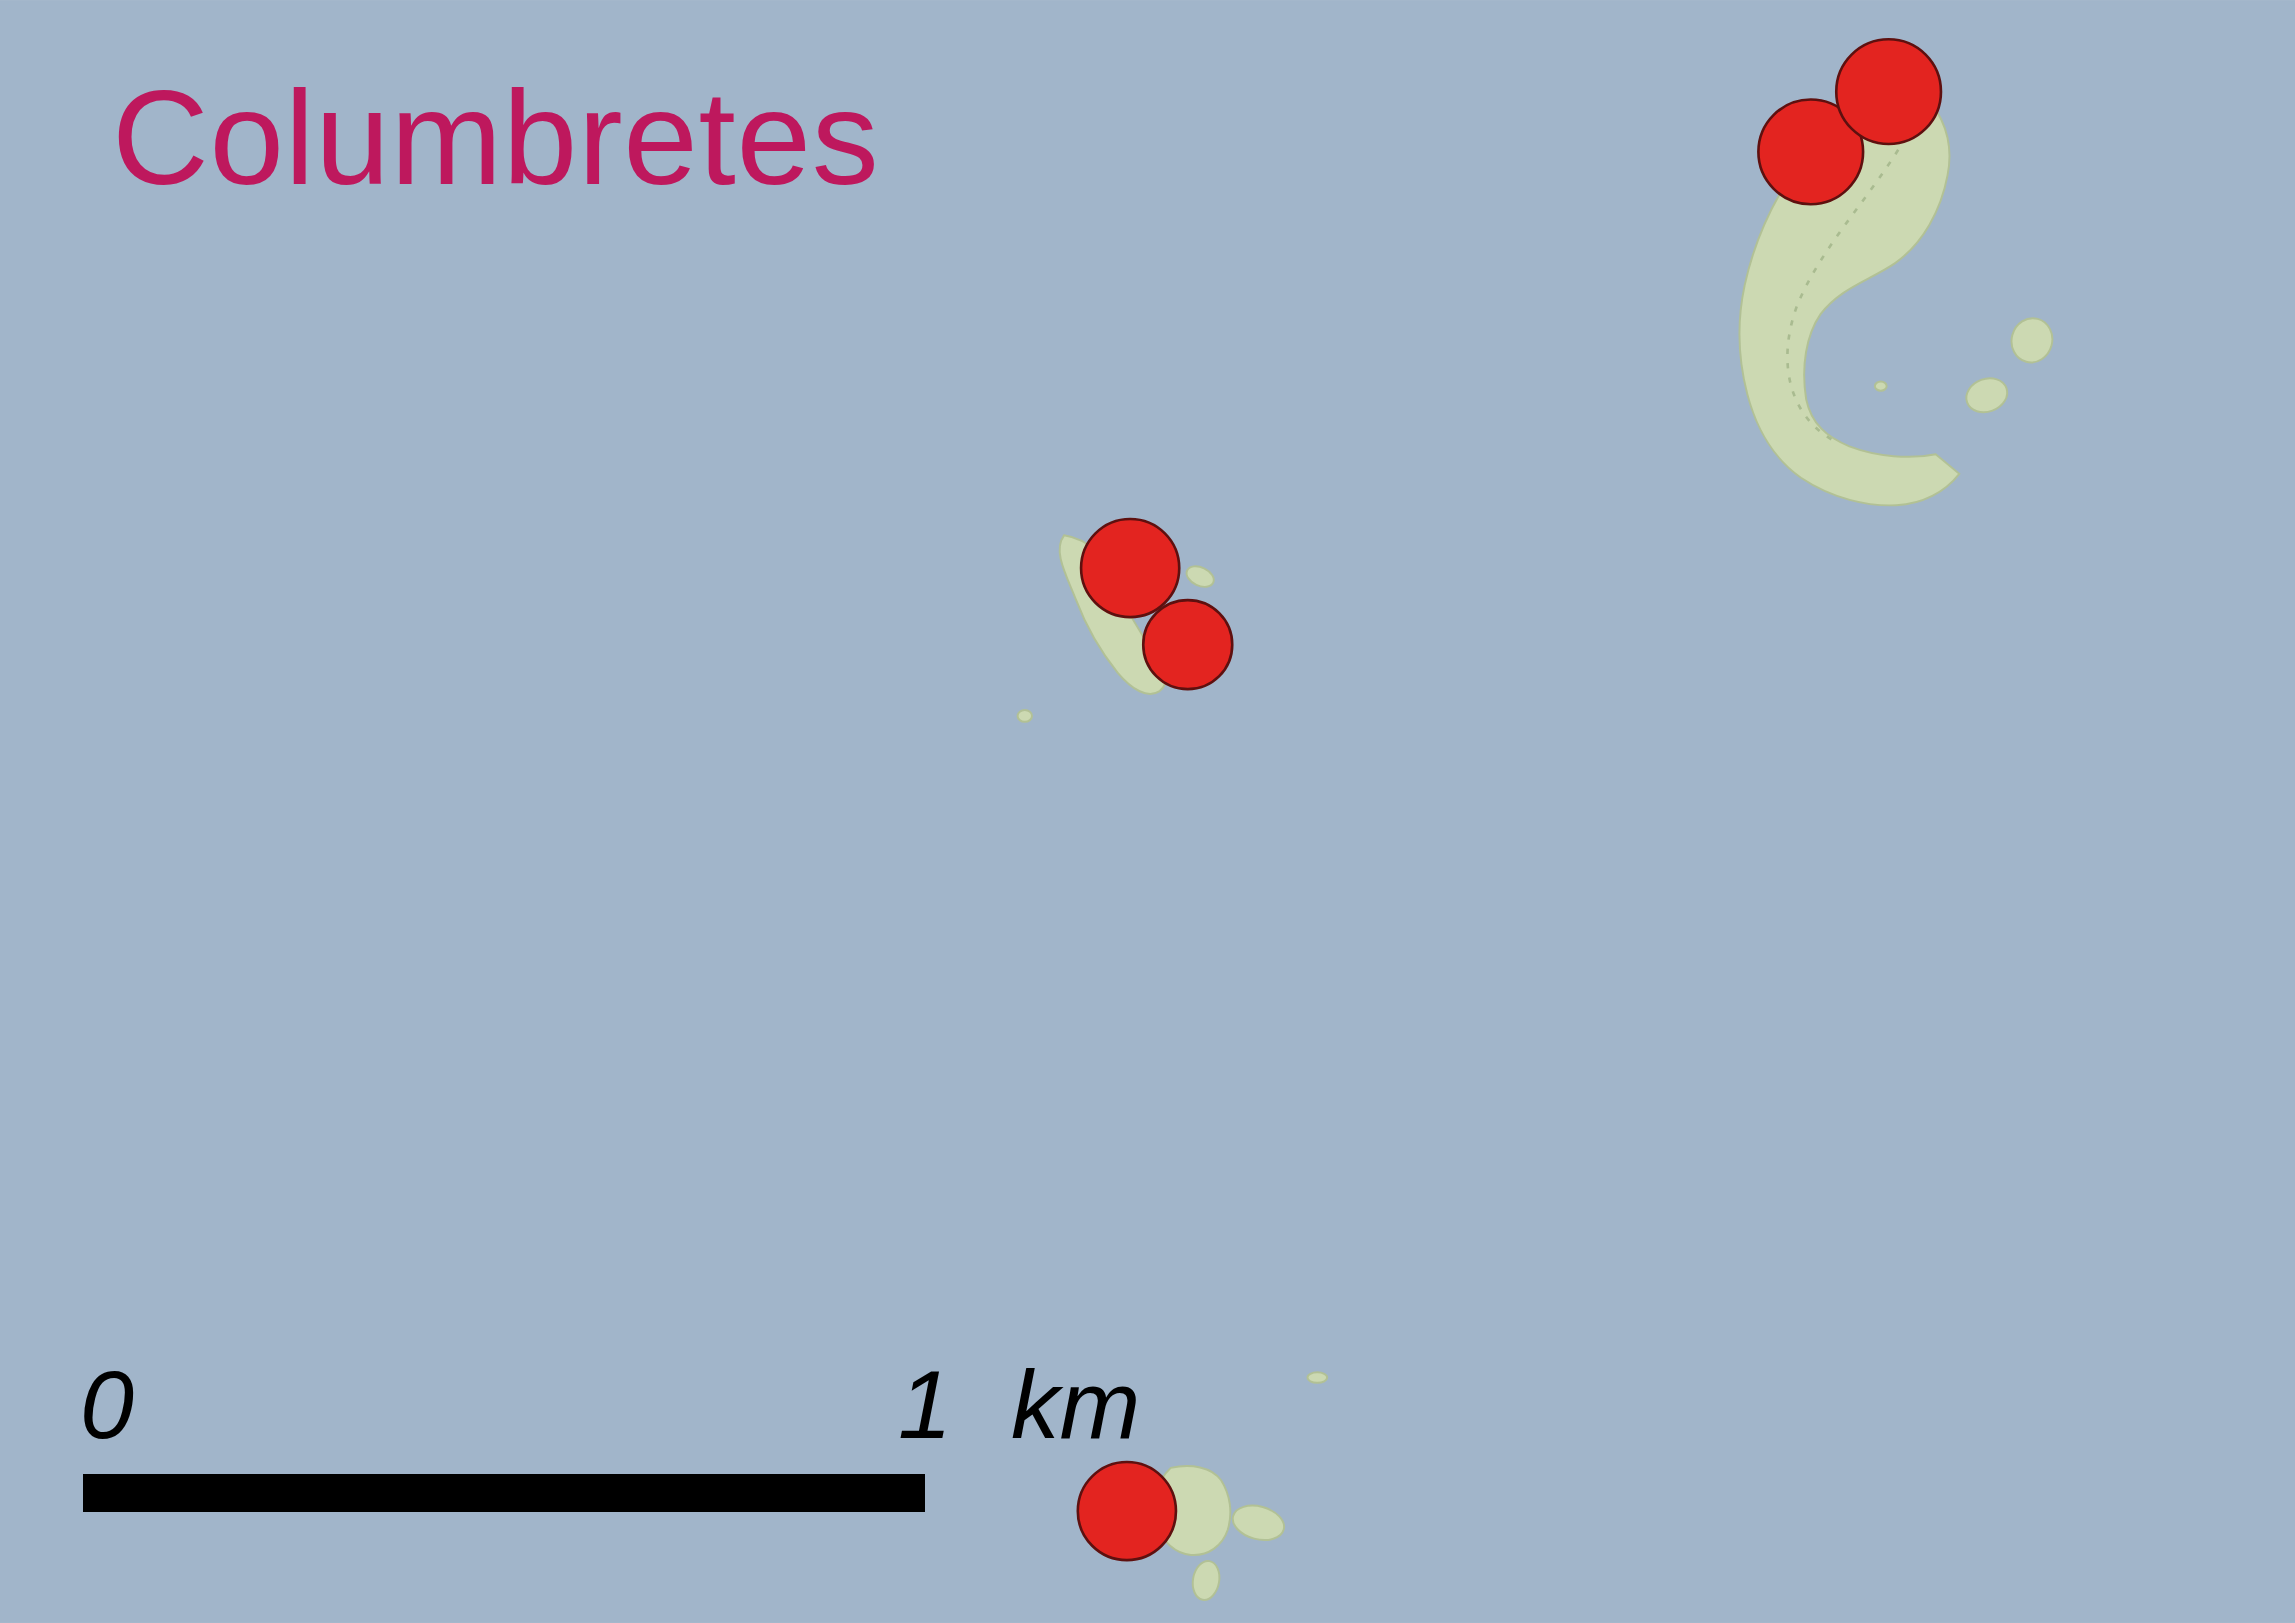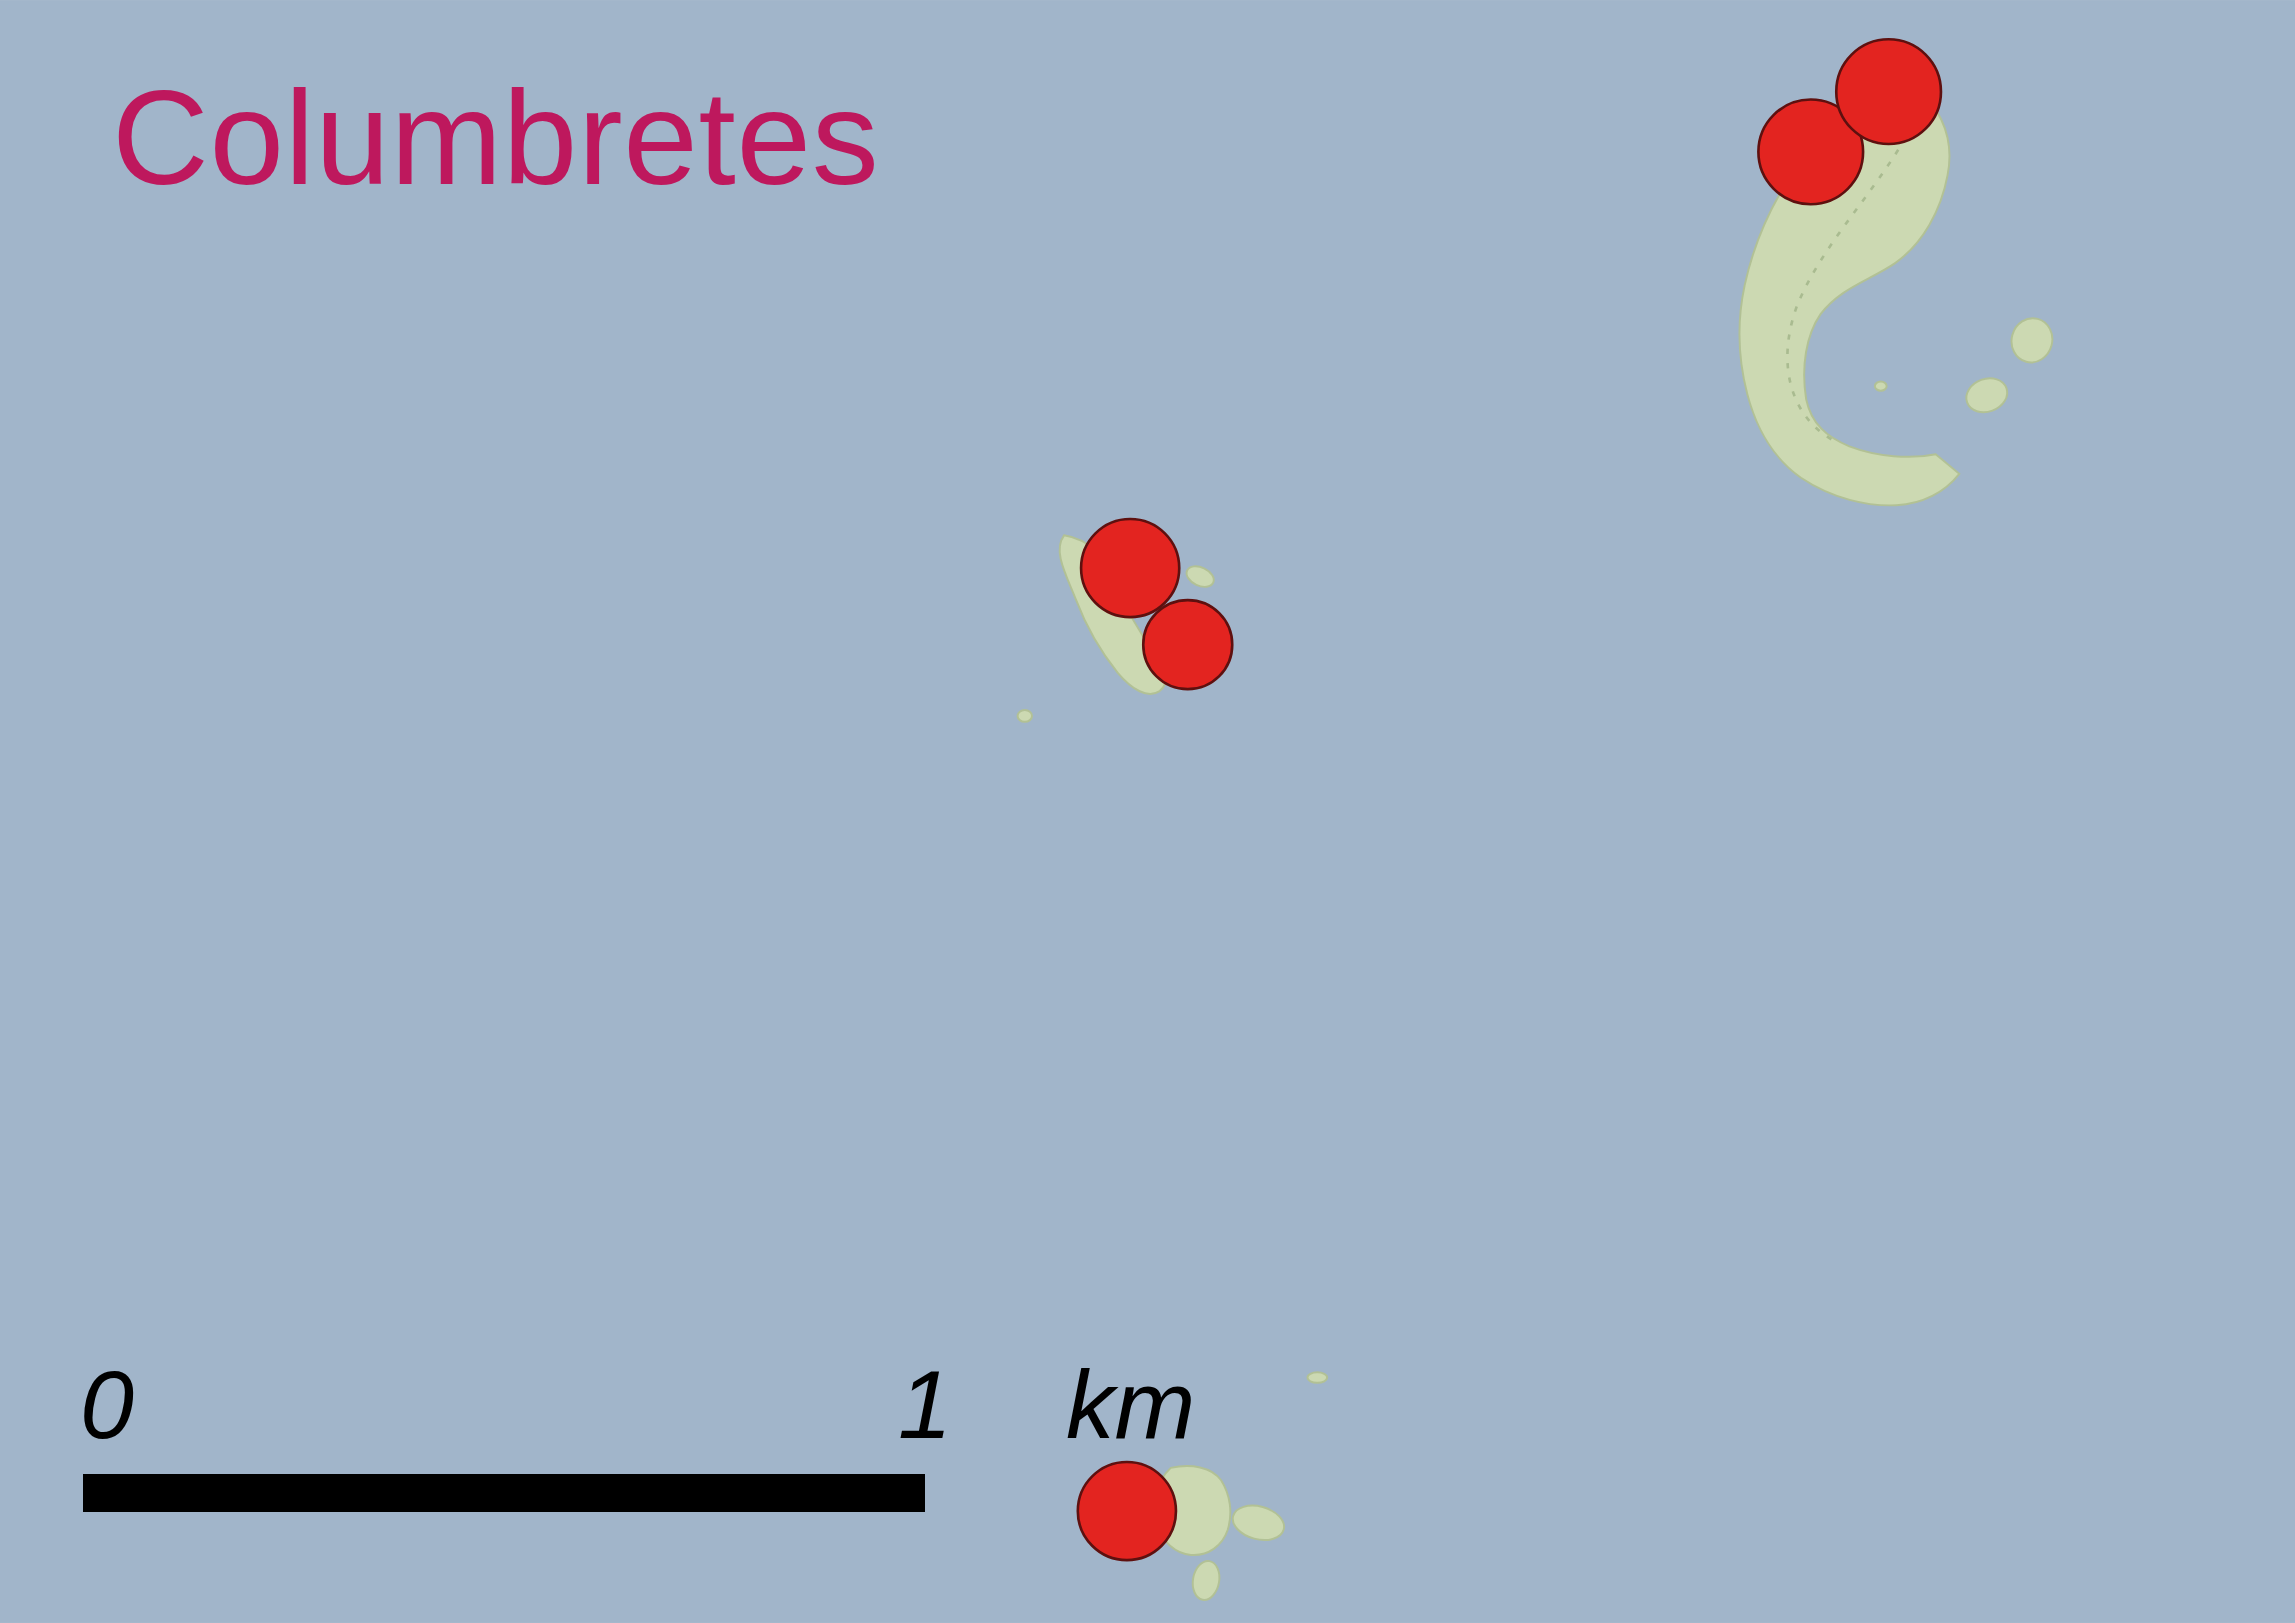--- a/index.html
+++ b/index.html
@@ -39,21 +39,21 @@
     top: 1356px;
     width: 1309px;
     height: 105px;
     font-size: 97px;
     font-style: italic;
     color: #000;
     line-height: 1;
   }
   .scale-label-start { position: absolute; left: 80px; top: 0; }
   .scale-label-end   { position: absolute; left: 898px; top: 0; }
-  .scale-label-unit  { position: absolute; left: 1066px; top: 0; }
+  .scale-label-unit  { position: absolute; left: 1011px; top: 0; }
   .scale-bar-rect {
     position: absolute;
     left: 83px;
     top: 1474px;
     width: 842px;
     height: 38px;
     background: #000;
   }
 </style>
 </head>

